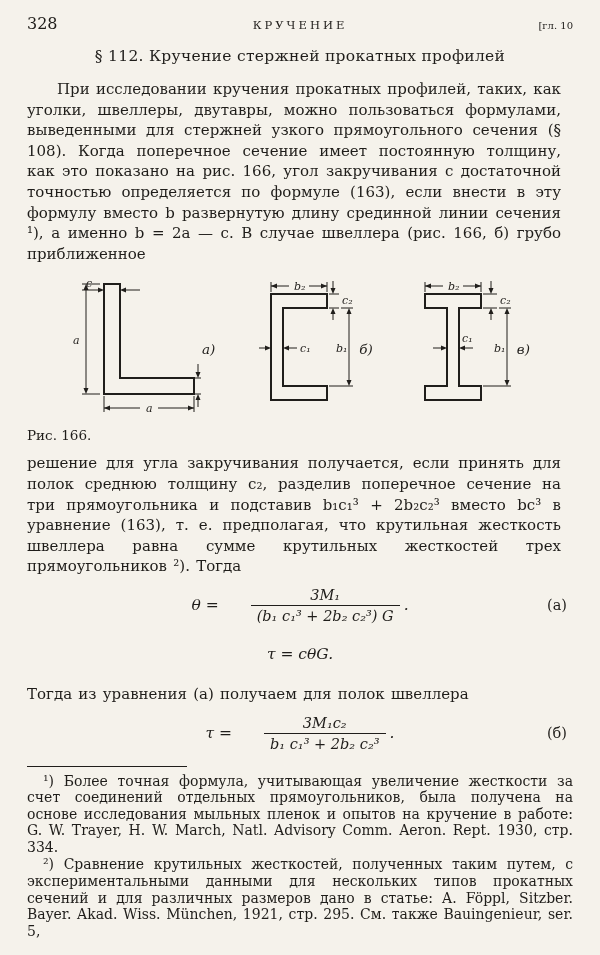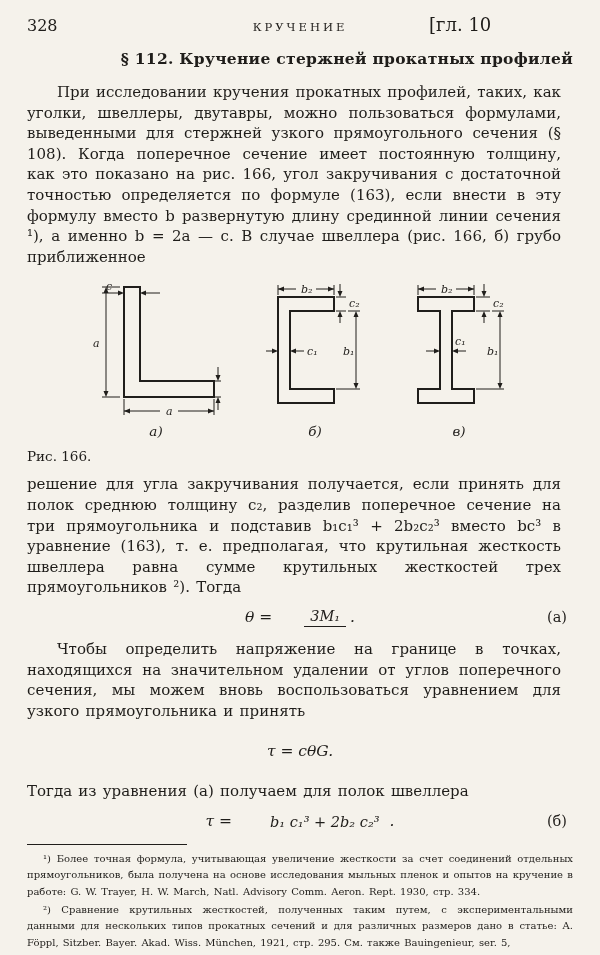--- a/index.html
+++ b/index.html
@@ -14,56 +14,56 @@
     padding:14px 27px 10px 27px;
     overflow:hidden;
   }
   
   .running-head{
     display:grid;grid-template-columns:1fr auto 1fr;
     align-items:baseline;margin-bottom:14px;
   }
   .rh-num{font-size:16px;}
   .rh-title{font-size:11.5px;letter-spacing:3px;text-align:center;}
-  .rh-chap{font-size:18px;text-align:center;}
+  .rh-chap{font-size:10px;text-align:right;}
   
   .section-title{
-    font-size:15.5px;font-weight:bold;text-align:right;
+    font-size:15.5px;font-weight:normal;text-align:center;
     margin:10px 0 14px 0;letter-spacing:.3px;
   }
   
   .body{
     font-size:15px;line-height:20.6px;text-align:justify;
     margin:0 12px 2px 0;word-spacing:1.5px;
   }
   .indent{text-indent:30px;}
   
   figure{margin:14px 0 10px 0;}
   .fig-row{display:flex;justify-content:center;align-items:flex-end;gap:42px;}
-  .fig-col{display:flex;flex-direction:column;align-items:center;}
+  .fig-col{display:flex;align-items:center;}
   .fig-sub{font-style:italic;font-size:13.5px;margin-top:2px;}
   figcaption{font-size:13.5px;margin-top:9px;}
   svg .shape{fill:none;stroke:#201e1b;stroke-width:2;}
   svg .dim-line{stroke:#201e1b;stroke-width:1;}
   svg .arr{fill:#201e1b;stroke:none;}
   svg text{font-family:"DejaVu Serif",serif;font-style:italic;font-size:11px;fill:#201e1b;}
   
   .eq-row{position:relative;display:flex;justify-content:center;align-items:center;margin:10px 0 12px 0;}
   .eq{font-style:italic;font-size:15.5px;display:flex;align-items:center;}
   .eq .lhs{margin-right:7px;}
   .eq .tail{margin-left:4px;}
   .frac{display:inline-block;text-align:center;vertical-align:middle;font-size:14.5px;margin-left:25px;}
   .frac .num{display:block;padding:0 6px 2px 6px;border-bottom:1.3px solid #201e1b;}
   .frac .den{display:block;padding:2px 6px 0 6px;}
   .eq-label{position:absolute;right:6px;top:50%;transform:translateY(-50%);font-size:14.5px;}
   .eq-simple{text-align:center;font-style:italic;font-size:15.5px;margin:21px 0;}
   
   .fn-rule{width:160px;height:0;border-top:1.6px solid #201e1b;margin:14px 0 6px 0;}
   .fn{
-    font-size:10px;line-height:16.6px;text-align:justify;
+    font-size:14px;line-height:16.6px;text-align:justify;
     margin:0 0 1px 0;text-indent:16px;word-spacing:1px;
   }
 </style>
 </head>
 <body>
 
 <div class="page">
 
   <header class="running-head">
     <span class="rh-num">328</span>
@@ -190,36 +190,37 @@
     <figcaption>Рис. 166.</figcaption>
   </figure>
 
   <p class="body">решение для угла закручивания получается, если принять для полок среднюю толщину c₂, разделив поперечное сечение на три прямоугольника и подставив b₁c₁³ + 2b₂c₂³ вместо bc³ в уравнение (163), т. е. предполагая, что крутильная жесткость швеллера равна сумме крутильных жесткостей трех прямоугольников ²). Тогда</p>
 
   <div class="eq-row">
     <span class="eq">
       <span class="lhs">θ =</span>
       <span class="frac">
         <span class="num">3M₁</span>
+        <span class="den">(b₁ c₁³ + 2b₂ c₂³) G</span>
       </span>
       <span class="tail">.</span>
     </span>
     <span class="eq-label">(а)</span>
   </div>
 
-  <p class="body indent">Чтобы определить напряжение на границе в точках, находящихся на значительном удалении от углов поперечного сечения, мы можем вновь воспользоваться уравнением для узкого прямоугольника и принять</p>
 
   <div class="eq-simple">τ = cθG.</div>
 
   <p class="body">Тогда из уравнения (а) получаем для полок швеллера</p>
 
   <div class="eq-row">
     <span class="eq">
       <span class="lhs">τ =</span>
       <span class="frac">
+        <span class="num">3M₁c₂</span>
         <span class="den">b₁ c₁³ + 2b₂ c₂³</span>
       </span>
       <span class="tail">.</span>
     </span>
     <span class="eq-label">(б)</span>
   </div>
 
   <div class="fn-rule"></div>
 
   <p class="fn">¹) Более точная формула, учитывающая увеличение жесткости за счет соединений отдельных прямоугольников, была получена на основе исследования мыльных пленок и опытов на кручение в работе: G. W. Trayer, H. W. March, Natl. Advisory Comm. Aeron. Rept. 1930, стр. 334.</p>

